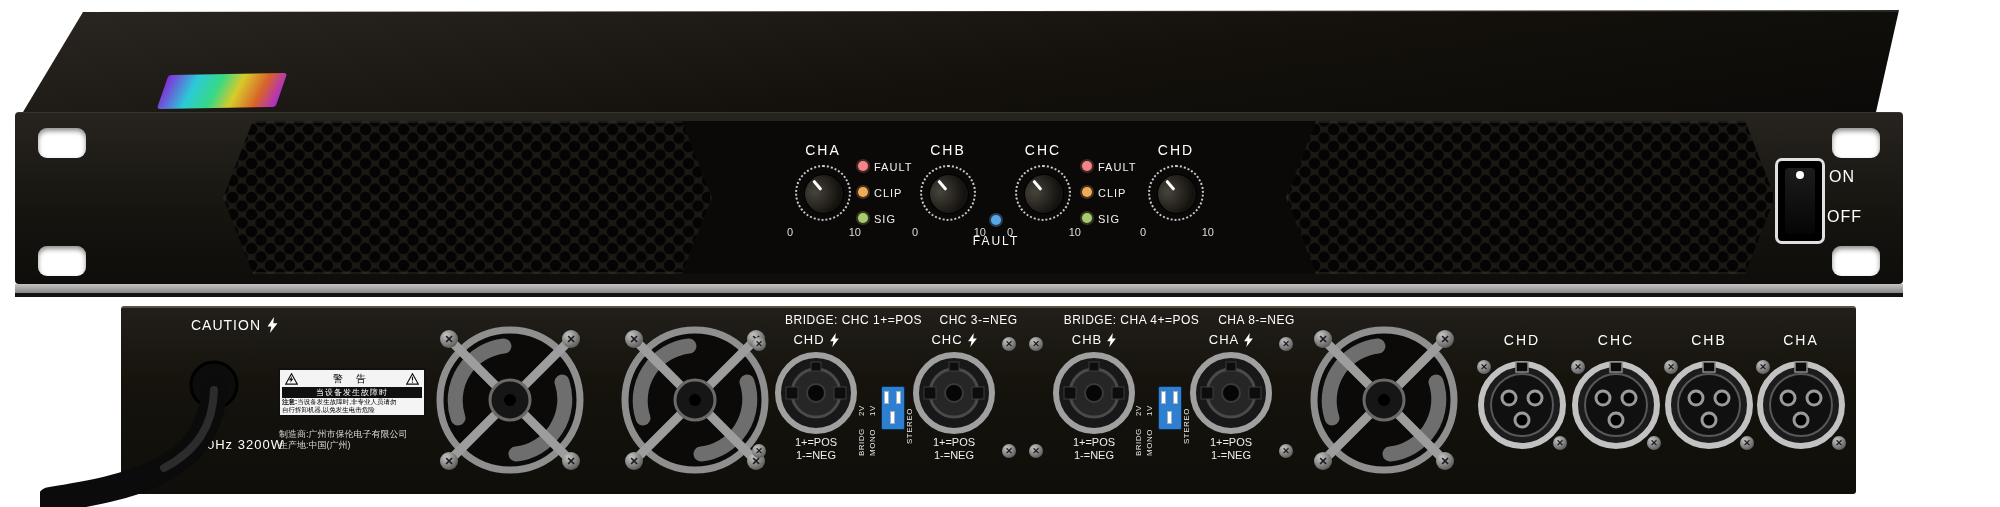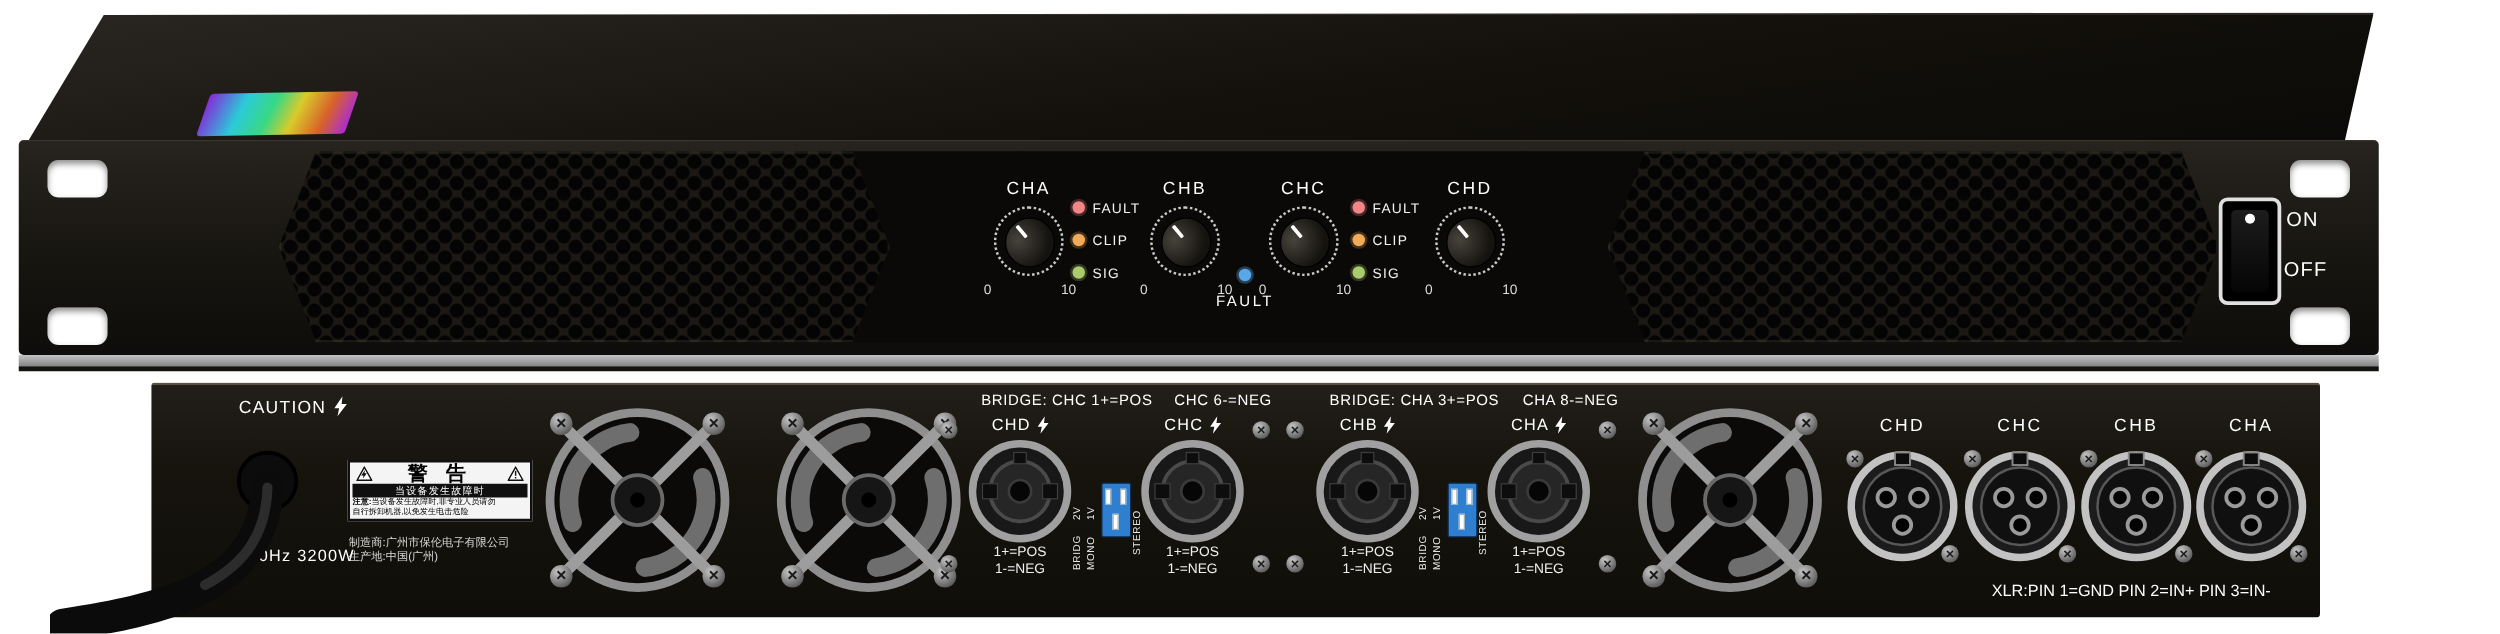--- a/index.html
+++ b/index.html
@@ -66,21 +66,21 @@
   #rear{left:121px;top:306px;width:1735px;height:186px;border-radius:3px;color:#fff;
        background:linear-gradient(180deg,#221f1a 0%,#15130c 40%,#100e0a 100%);
        border-top:2px solid #57523f}
   #caution{left:70px;top:9px;display:flex;gap:6px;align-items:center;
        font-size:14px;letter-spacing:1px}
   #power-text{left:86px;top:129px;font-size:13px;letter-spacing:1px}
   #mfr{left:158px;top:121px;font-size:9px;color:#d8d8d8;line-height:11px}
   .warn-box{left:157px;top:60px;width:148px;background:#f4f4f4;border:2px solid #101010;
        color:#000;box-sizing:border-box;padding:1px 2px}
   .warn-row1{display:flex;align-items:center;justify-content:space-between;padding:0 3px;height:16px}
-  .warn-title{font-size:16px;font-weight:bold;letter-spacing:5px}
+  .warn-title{font-size:10px;font-weight:normal;letter-spacing:5px}
   .warn-bar{background:#101010;color:#fff;font-size:8px;line-height:11px;height:11px;
        text-align:center;letter-spacing:1px}
   .warn-small{font-size:6.5px;line-height:8px;white-space:nowrap;overflow:hidden}
   .warn-note{font-weight:bold}
   .bridge-label{top:5px;font-size:12px;letter-spacing:.5px;text-align:center}
   .chan-label{top:24px;width:80px;display:flex;justify-content:center;align-items:center;
        gap:5px;font-size:13px;letter-spacing:1px}
   .posneg{top:128px;width:84px;text-align:center;font-size:11px;line-height:13px;color:#eee}
   .dip-wrap{top:72px;width:58px;height:76px}
   .dip-label{position:absolute;writing-mode:vertical-rl;transform:rotate(180deg);
@@ -262,21 +262,21 @@
     <div class="abs screw" style="left:513px;top:31px">✕</div>
     <div class="abs screw" style="left:635px;top:31px">✕</div>
     <div class="abs screw" style="left:513px;top:153px">✕</div>
     <div class="abs screw" style="left:635px;top:153px">✕</div>
     <div class="abs screw" style="left:1202px;top:31px">✕</div>
     <div class="abs screw" style="left:1324px;top:31px">✕</div>
     <div class="abs screw" style="left:1202px;top:153px">✕</div>
     <div class="abs screw" style="left:1324px;top:153px">✕</div>
 
     <div class="abs bridge-label" style="left:640px;width:185px">BRIDGE: CHC 1+=POS</div>
-    <div class="abs bridge-label" style="left:790px;width:135px">CHC 6-=NEG</div>
+    <div class="abs bridge-label" style="left:790px;width:135px">CHC 3-=NEG</div>
     <div class="abs chan-label" style="left:655px">
       <span>CHD</span>
       <svg width="9" height="14" viewBox="0 0 10 16">
           <polygon points="6.5,0 0,9.5 3.8,9.5 2.5,16 10,6.2 5.8,6.2" fill="#fff"></polygon>
         </svg>
     </div>
     <div class="abs chan-label" style="left:793px">
       <span>CHC</span>
       <svg width="9" height="14" viewBox="0 0 10 16">
           <polygon points="6.5,0 0,9.5 3.8,9.5 2.5,16 10,6.2 5.8,6.2" fill="#fff"></polygon>
@@ -312,21 +312,21 @@
       <div class="dip-block" style="left:26px;top:6px;width:22px;height:42px">
         <span class="dip-slider" style="left:2px;top:4px"></span>
         <span class="dip-slider" style="left:8px;top:24px"></span>
         <span class="dip-slider" style="left:14px;top:4px"></span>
       </div>
       <span class="dip-label" style="left:50px;top:4px;height:60px">STEREO</span>
       <span class="dip-label" style="left:2px;top:40px;height:36px">BRIDG</span>
       <span class="dip-label" style="left:13px;top:40px;height:36px">MONO</span>
     </div>
 
-    <div class="abs bridge-label" style="left:918px;width:185px">BRIDGE: CHA 3+=POS</div>
+    <div class="abs bridge-label" style="left:918px;width:185px">BRIDGE: CHA 4+=POS</div>
     <div class="abs bridge-label" style="left:1068px;width:135px">CHA 8-=NEG</div>
     <div class="abs chan-label" style="left:933px">
       <span>CHB</span>
       <svg width="9" height="14" viewBox="0 0 10 16">
           <polygon points="6.5,0 0,9.5 3.8,9.5 2.5,16 10,6.2 5.8,6.2" fill="#fff"></polygon>
         </svg>
     </div>
     <div class="abs chan-label" style="left:1070px">
       <span>CHA</span>
       <svg width="9" height="14" viewBox="0 0 10 16">
@@ -419,21 +419,20 @@
 
     <div class="abs screw screw-sm" style="left:1363px;top:59px">✕</div>
     <div class="abs screw screw-sm" style="left:1439px;top:135px">✕</div>
     <div class="abs screw screw-sm" style="left:1457px;top:59px">✕</div>
     <div class="abs screw screw-sm" style="left:1533px;top:135px">✕</div>
     <div class="abs screw screw-sm" style="left:1550px;top:59px">✕</div>
     <div class="abs screw screw-sm" style="left:1626px;top:135px">✕</div>
     <div class="abs screw screw-sm" style="left:1642px;top:59px">✕</div>
     <div class="abs screw screw-sm" style="left:1718px;top:135px">✕</div>
 
-    <div class="abs" id="pin-text">XLR:PIN 1=GND PIN 2=IN+ PIN 3=IN-</div>
   </div>
 
   <svg class="abs" style="left:40px;top:350px" width="280" height="157" viewBox="0 0 280 157">
     <circle cx="174" cy="35" r="23" fill="#0c0c0c" stroke="#000" stroke-width="3"></circle>
     <path d="M 174 40 C 172 78 154 104 118 122 C 88 137 48 144 10 150" fill="none" stroke="#0b0b0b" stroke-width="26" stroke-linecap="round"></path>
     <path d="M 174 40 C 173 75 158 100 124 118" fill="none" stroke="#2c2c2c" stroke-width="8" stroke-linecap="round"></path>
   </svg>
 
 </div>
 

